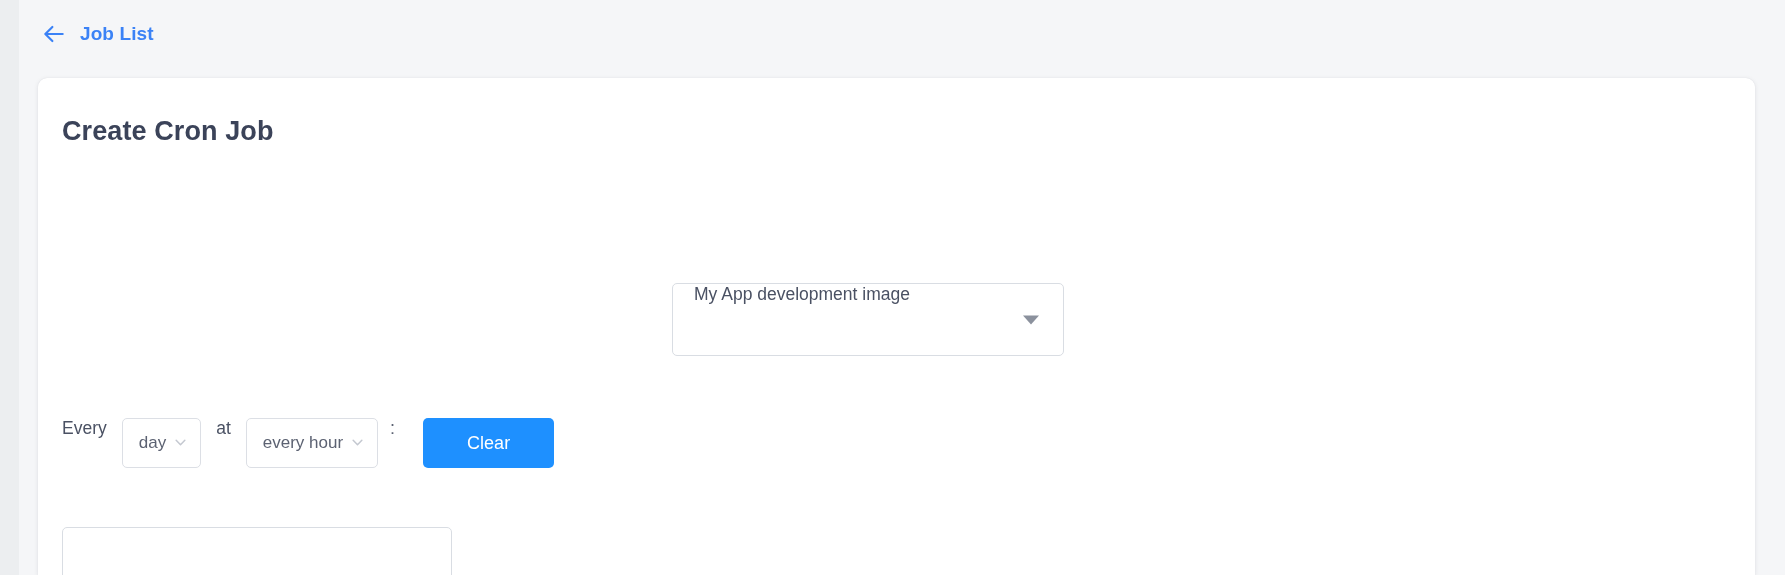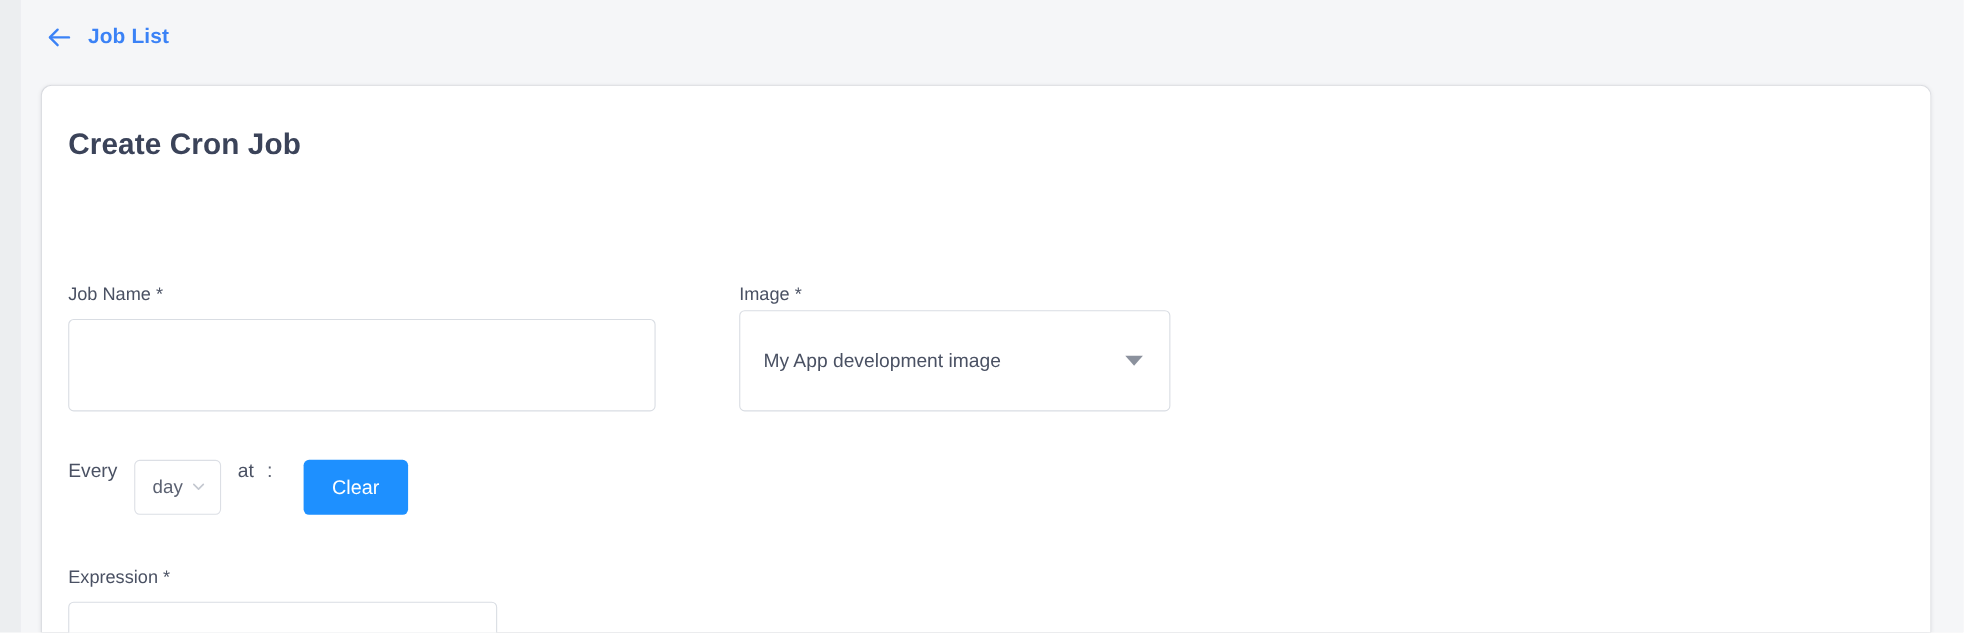--- a/index.html
+++ b/index.html
@@ -110,27 +110,27 @@
     margin-top: 12px;
   }
   .field-image {
     position: absolute;
     left: 634px;
     top: 180px;
   }
   .select-box {
     position: relative;
     width: 392px;
-    height: 92px;
-    margin-top: 4px;
+    height: 73px;
+    margin-top: 25px;
     background: #fff;
     border: 1px solid #d9dde3;
     border-radius: 5px;
     display: flex;
-    align-items: center;
+    align-items: flex-start;
     cursor: pointer;
   }
   .select-value {
     font-size: 17.5px;
     color: #4a5163;
     padding-left: 21px;
     white-space: nowrap;
   }
   .select-caret {
     position: absolute;
@@ -180,21 +180,21 @@
   }
   .gap-l { margin-left: 15px; }
   .colon {
     font-size: 18px;
     color: #5c6272;
     margin: 0 12px;
   }
   .clear-btn {
     margin-left: 16px;
     height: 50px;
-    padding: 0 26px;
+    padding: 0 44px;
     background: #1e90ff;
     border: none;
     border-radius: 5px;
     color: #ffffff;
     font-family: "Liberation Sans", sans-serif;
     font-size: 18px;
     cursor: pointer;
     display: flex;
     align-items: center;
     justify-content: center;
@@ -227,53 +227,53 @@
           <path d="M10.5 5.5L4 12l6.5 6.5" stroke="#3b82f6" stroke-width="2" stroke-linecap="round" stroke-linejoin="round"></path>
         </svg>
         <span class="back-label">Job List</span>
       </div>
     </div>
 
     <div class="card">
 
       <div class="card-title">Create Cron Job</div>
 
-      <div class="field-job-name">
-        <div class="field-label">Job Name *</div>
-        <input class="text-input" type="text" value="" style="">
-      </div>
 
       <div class="field-image">
-        <div class="field-label">Image *</div>
         <div class="select-box">
           <span class="select-value">My App development image</span>
           <span class="select-caret"></span>
         </div>
       </div>
 
       <div class="cron-row">
 
         <span class="cron-text">Every</span>
 
         <div class="mini-select gap-l">
           <span class="mini-value">day</span>
           <svg class="chev" viewBox="0 0 12 12" fill="none">
             <path d="M2 4l4 4 4-4" stroke="#c4c8d0" stroke-width="1.4" stroke-linecap="round" stroke-linejoin="round"></path>
           </svg>
         </div>
 
         <span class="cron-text gap-l">at</span>
 
+        <div class="mini-select gap-l">
+          <span class="mini-value">every hour</span>
+          <svg class="chev" viewBox="0 0 12 12" fill="none">
+            <path d="M2 4l4 4 4-4" stroke="#c4c8d0" stroke-width="1.4" stroke-linecap="round" stroke-linejoin="round"></path>
+          </svg>
+        </div>
 
         <span class="colon">:</span>
 
 
         <button class="clear-btn">Clear</button>
       </div>
 
       <div class="field-expression">
-        <div class="field-label">Expression *</div>
         <input class="text-input" type="text" value="" style="">
       </div>
 
     </div>
   </div>
 </div>
 
 </body></html>

